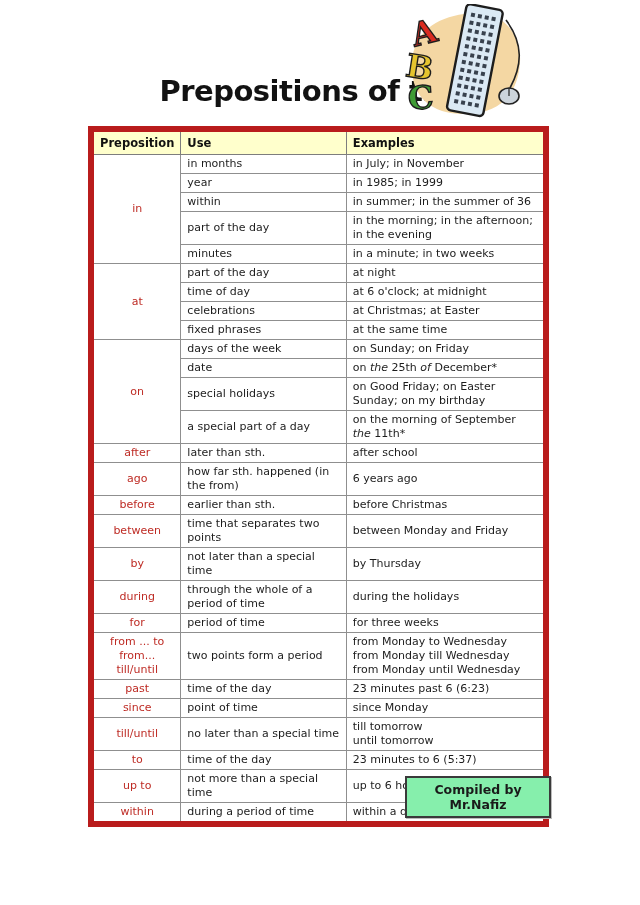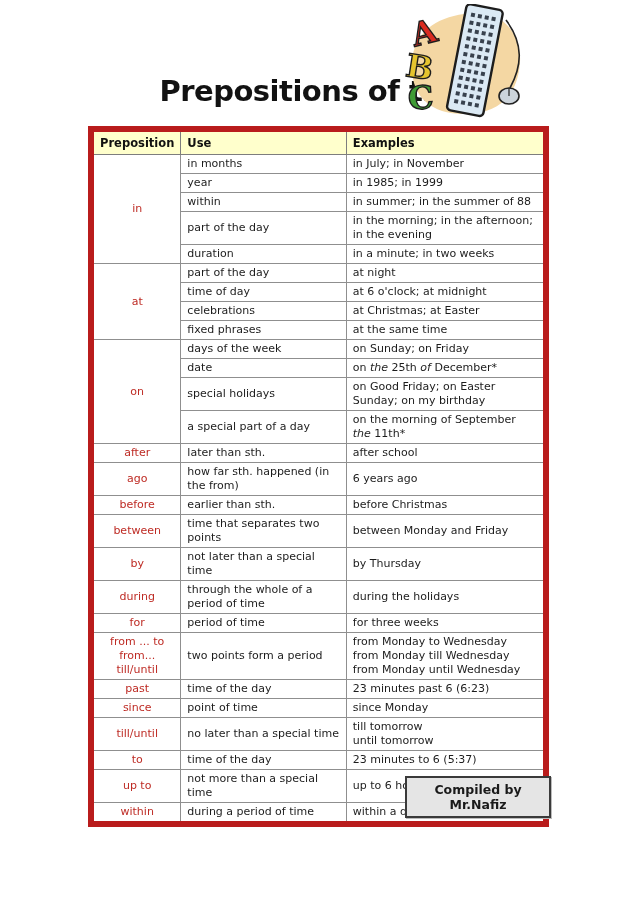--- a/index.html
+++ b/index.html
@@ -23,21 +23,21 @@
     padding:4px 6px;border:1px solid #7d7d7d;color:#111;
   }
   table.prep-table td{
     font-size:11px;line-height:14px;padding:2px 6px;
     border:1px solid #8f8f8f;vertical-align:middle;background:#fff;
   }
   td.prep{color:#be2b24;font-weight:normal;font-size:11.5px;text-align:center;}
   td.ex em{}
   .compiled-box{
     position:absolute;left:405px;top:776px;width:146px;box-sizing:border-box;
-    border:2px solid #3a3a3a;background:#e5e5e5;text-align:center;
+    border:2px solid #3a3a3a;background:#86efac;text-align:center;
     font-weight:bold;font-size:12.5px;color:#1a1a1a;padding:4px 16px;
     box-shadow:1px 1px 0 #bbb;
   }
 </style>
 </head>
 <body>
 
 <div class="page-title">Prepositions of time</div>
 
 <svg class="clipart" viewBox="0 0 132 114" xmlns="http://www.w3.org/2000/svg">
@@ -84,28 +84,28 @@
           <td class="prep" rowspan="5">in</td>
           <td class="use">in months</td>
           <td class="ex">in July; in November</td>
         </tr>
         <tr>
           <td class="use">year</td>
           <td class="ex">in 1985; in 1999</td>
         </tr>
         <tr>
           <td class="use">within</td>
-          <td class="ex">in summer; in the summer of 88</td>
+          <td class="ex">in summer; in the summer of 36</td>
         </tr>
         <tr>
           <td class="use">part of the day</td>
           <td class="ex">in the morning; in the afternoon; in the evening</td>
         </tr>
         <tr>
-          <td class="use">duration</td>
+          <td class="use">minutes</td>
           <td class="ex">in a minute; in two weeks</td>
         </tr>
         <tr>
           <td class="prep" rowspan="4">at</td>
           <td class="use">part of the day</td>
           <td class="ex">at night</td>
         </tr>
         <tr>
           <td class="use">time of day</td>
           <td class="ex">at 6 o'clock; at midnight</td>

